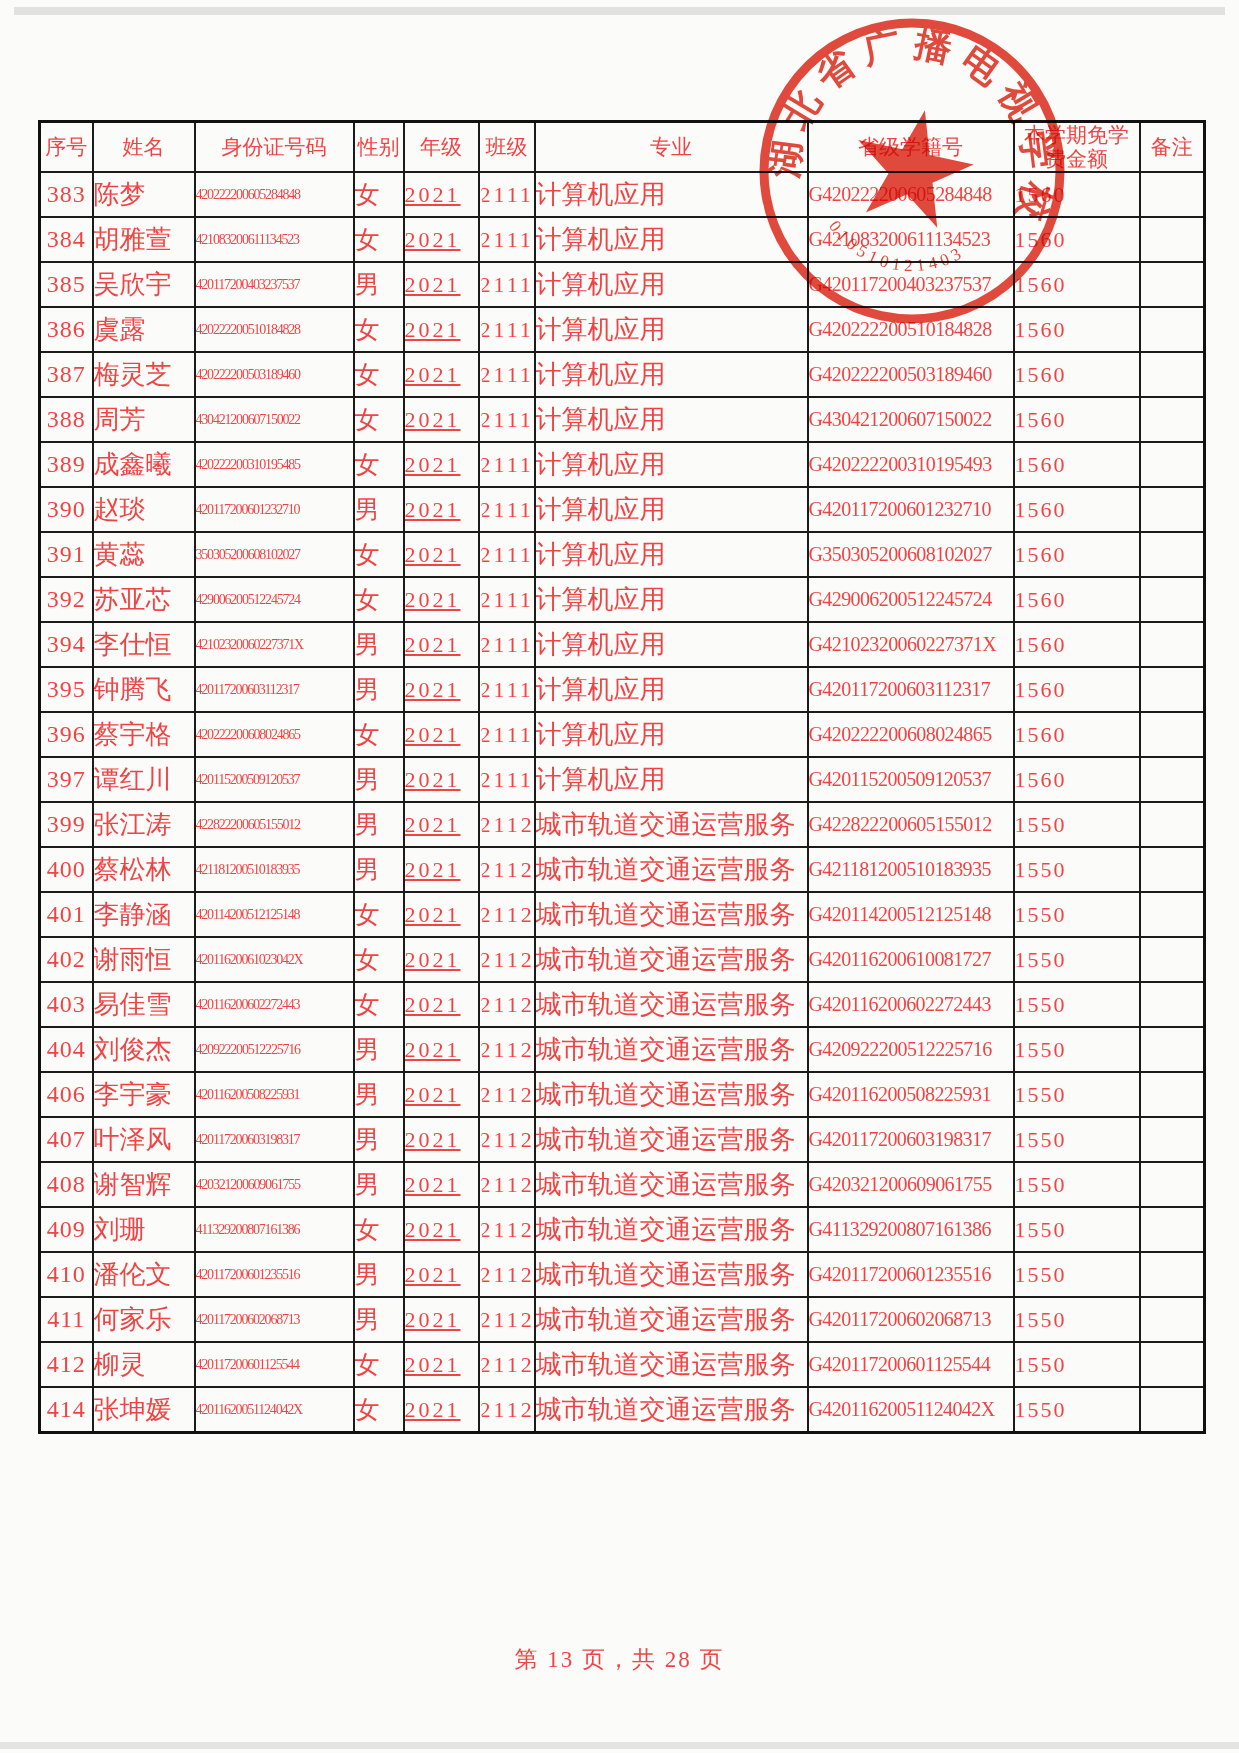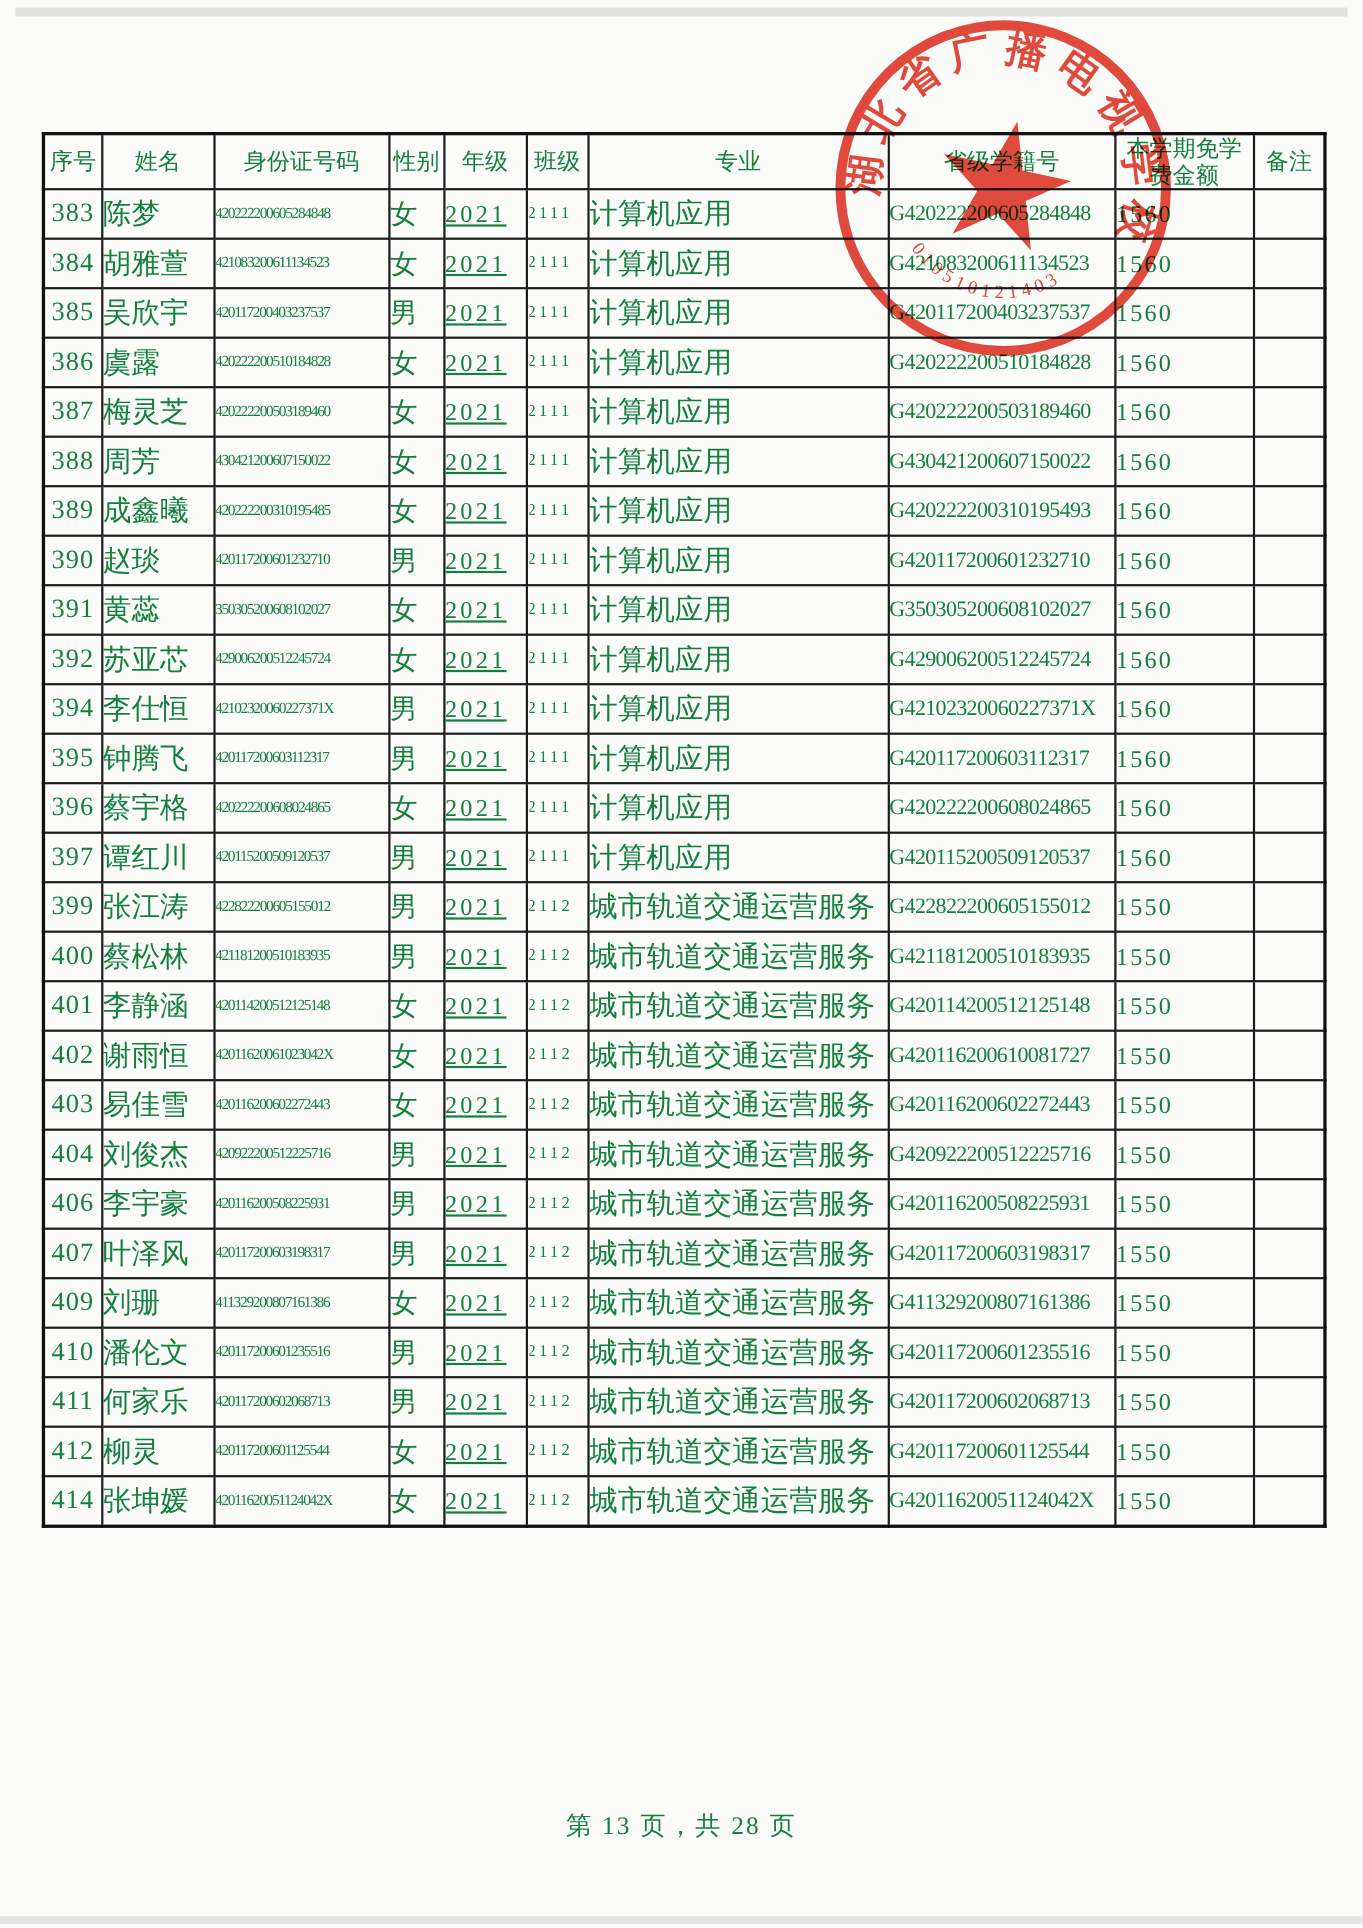--- a/index.html
+++ b/index.html
@@ -3,21 +3,21 @@
 <meta charset="utf-8">
 <style>
   html,body{margin:0;padding:0;background:#9a9a9a;}
   .page{
     position:relative;
     width:1239px;height:1753px;
     margin:0 auto;
     background:#fbfbfa;
     overflow:hidden;
     font-family:"Liberation Serif","DejaVu Serif",serif;
-    color:#15803d;
+    color:#ef4444;
   }
   .scan-strip-top{position:absolute;top:7px;left:14px;width:1211px;height:8px;background:#d3d3d3;opacity:.65;}
   .scan-strip-bottom{position:absolute;bottom:4px;left:0;width:1239px;height:7px;background:#d6d6d6;opacity:.6;}
 
   table.roster{
     position:absolute;left:38px;top:120px;
     width:1165px;
     border-collapse:collapse;
     table-layout:fixed;
   }
@@ -38,21 +38,21 @@
     line-height:1.15;
     padding:0 2px;
   }
   table.roster td{height:43px;}
 
   td.c-no{font-size:24px;text-align:center;letter-spacing:1px;}
   td.c-name{font-size:26px;padding-left:7px;}
   td.c-id{font-size:14px;letter-spacing:-1.2px;padding-left:4px;}
   td.c-gender{font-size:25px;padding-left:7px;}
   td.c-grade{font-size:22px;letter-spacing:3px;padding-left:8px;text-decoration:underline;}
-  td.c-class{font-size:15px;letter-spacing:3px;padding-left:7px;border-radius:22px;}
+  td.c-class{font-size:22px;letter-spacing:3px;padding-left:7px;border-radius:22px;}
   td.c-major{font-size:26px;padding-left:6px;overflow:visible;position:relative;z-index:2;}
   td.c-school_id{font-size:20px;letter-spacing:-0.6px;padding-left:1px;}
   td.c-amount{font-size:22px;letter-spacing:2px;padding-left:6px;}
   td.c-note{}
 
   .footer{
     position:absolute;left:0;top:1644px;width:1239px;
     text-align:center;
     font-size:23px;
     letter-spacing:2px;
@@ -366,20 +366,32 @@
           <td class="c-id">420117200603198317</td>
           <td class="c-gender">男</td>
           <td class="c-grade">2021</td>
           <td class="c-class">2112</td>
           <td class="c-major">城市轨道交通运营服务</td>
           <td class="c-school_id">G420117200603198317</td>
           <td class="c-amount">1550</td>
           <td class="c-note"></td>
         </tr>
         <tr>
+          <td class="c-no">408</td>
+          <td class="c-name">谢智辉</td>
+          <td class="c-id">420321200609061755</td>
+          <td class="c-gender">男</td>
+          <td class="c-grade">2021</td>
+          <td class="c-class">2112</td>
+          <td class="c-major">城市轨道交通运营服务</td>
+          <td class="c-school_id">G420321200609061755</td>
+          <td class="c-amount">1550</td>
+          <td class="c-note"></td>
+        </tr>
+        <tr>
           <td class="c-no">409</td>
           <td class="c-name">刘珊</td>
           <td class="c-id">411329200807161386</td>
           <td class="c-gender">女</td>
           <td class="c-grade">2021</td>
           <td class="c-class">2112</td>
           <td class="c-major">城市轨道交通运营服务</td>
           <td class="c-school_id">G411329200807161386</td>
           <td class="c-amount">1550</td>
           <td class="c-note"></td>

